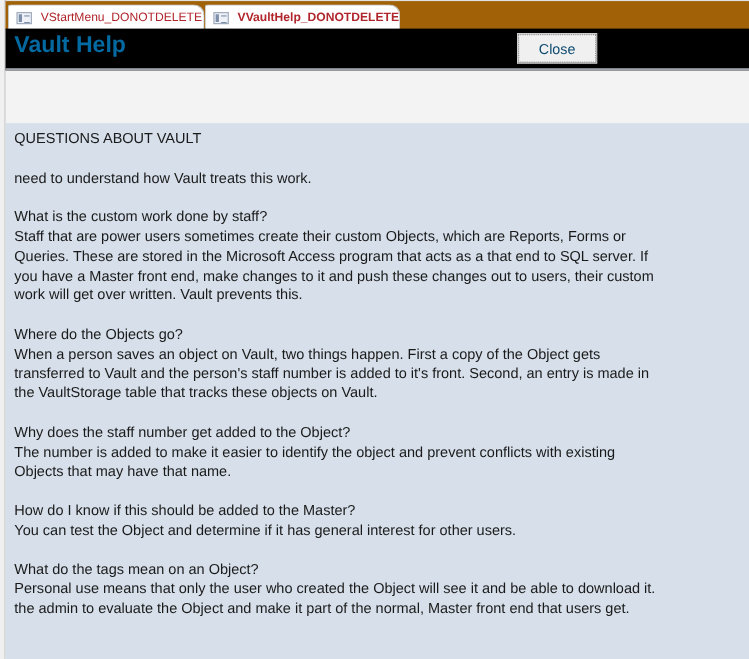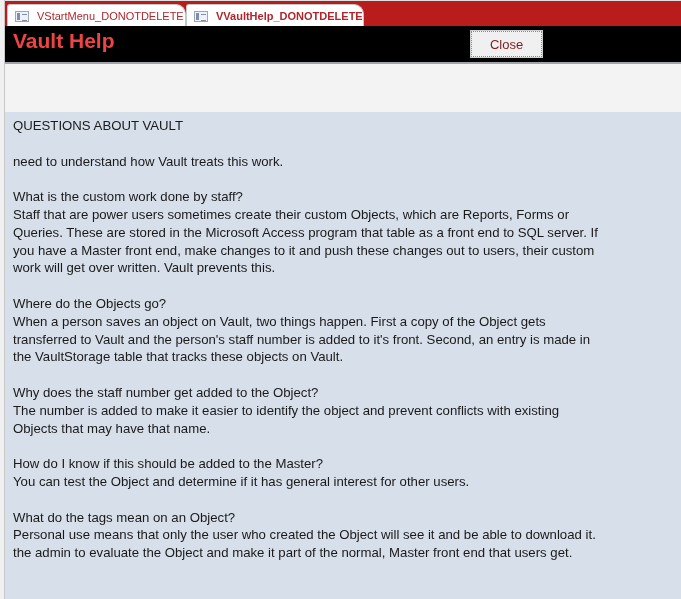--- a/index.html
+++ b/index.html
@@ -8,21 +8,21 @@
     background: #f3f3f3;
     font-family: "Liberation Sans", sans-serif;
     position: relative;
   }
   .left-gutter {
     position: absolute; left: 0; top: 0; width: 4px; height: 599px;
     background: #f0f0f0; border-right: 1px solid #c8c8c8;
   }
   .tabstrip {
     position: absolute; left: 5px; top: 0; width: 676px; height: 26px;
-    background: #b91c1c; border-top: 1px solid #e0e0e0;
+    background: #a16207; border-top: 1px solid #e0e0e0;
   }
   .tab {
     position: absolute; top: 3px; height: 23px;
     border: 1px solid #c6c6c6; border-bottom: none;
     border-radius: 3px 10px 0 0;
     background: #ffffff;
     box-sizing: border-box;
     display: flex; align-items: center;
     font-size: 11px; color: #b0262c;
     cursor: pointer;
@@ -43,28 +43,28 @@
     border-top: 1px solid #7d8ea8; border-bottom: 1px solid #7d8ea8;
   }
   .header {
     position: absolute; left: 5px; top: 26px; width: 676px; height: 36px;
     background: #000000;
     border-bottom: 2px solid #a0a4ab;
     box-sizing: content-box;
   }
   .title {
     position: absolute; left: 8px; top: 3px;
-    color: #ef4444; font-weight: bold; font-size: 21px;
+    color: #0369a1; font-weight: bold; font-size: 21px;
   }
   .close-btn {
     position: absolute; left: 466px; top: 5px; width: 71px; height: 26px;
     background: #f0f0f0; border: 1px dotted #8a8a8a;
     outline: 1px solid #d0d0d0;
     box-sizing: border-box;
-    font-family: "Liberation Sans", sans-serif; font-size: 13px; color: #7f1d1d;
+    font-family: "Liberation Sans", sans-serif; font-size: 13px; color: #0c4a6e;
     display: flex; align-items: center; justify-content: center;
     cursor: pointer; padding: 0;
   }
   .content {
     position: absolute; left: 5px; top: 64px; width: 676px; height: 535px;
     background: #d6dfea;
     margin-top: 48px;
   }
   .text {
     position: absolute; left: 8px; top: 5px; width: 650px;
@@ -97,21 +97,21 @@
 
 <div class="content">
   <div class="text">
     <p class="line">QUESTIONS ABOUT VAULT</p>
     <div class="gap"></div>
     <p class="line">need to understand how Vault treats this work.</p>
     <div class="gap"></div>
 
     <p class="line">What is the custom work done by staff?</p>
     <p class="line">Staff that are power users sometimes create their custom Objects, which are Reports, Forms or</p>
-    <p class="line">Queries. These are stored in the Microsoft Access program that table as a front end to SQL server. If</p>
+    <p class="line">Queries. These are stored in the Microsoft Access program that acts as a that end to SQL server. If</p>
     <p class="line">you have a Master front end, make changes to it and push these changes out to users, their custom</p>
     <p class="line">work will get over written. Vault prevents this.</p>
     <div class="gap"></div>
 
     <p class="line">Where do the Objects go?</p>
     <p class="line">When a person saves an object on Vault, two things happen. First a copy of the Object gets</p>
     <p class="line">transferred to Vault and the person's staff number is added to it's front. Second, an entry is made in</p>
     <p class="line">the VaultStorage table that tracks these objects on Vault.</p>
     <div class="gap"></div>
 

